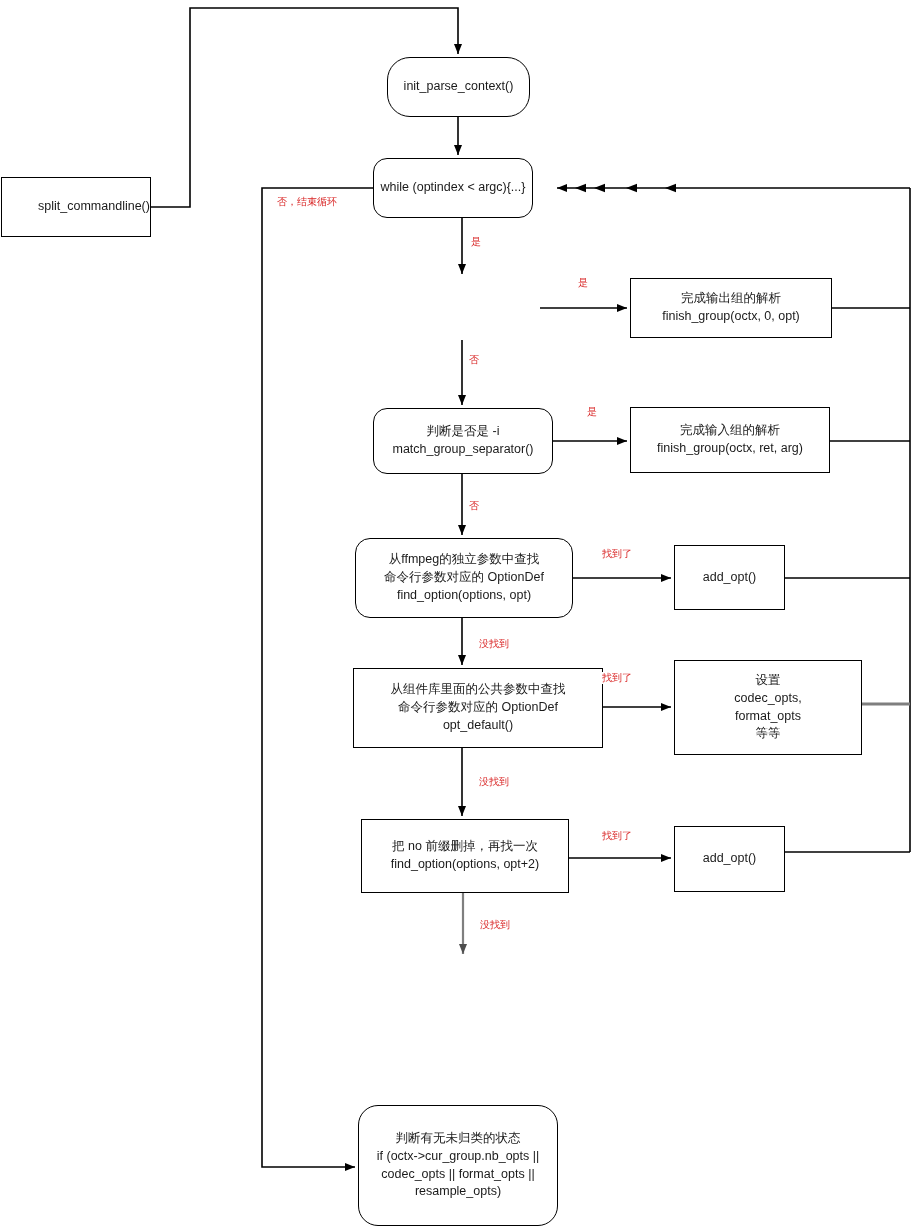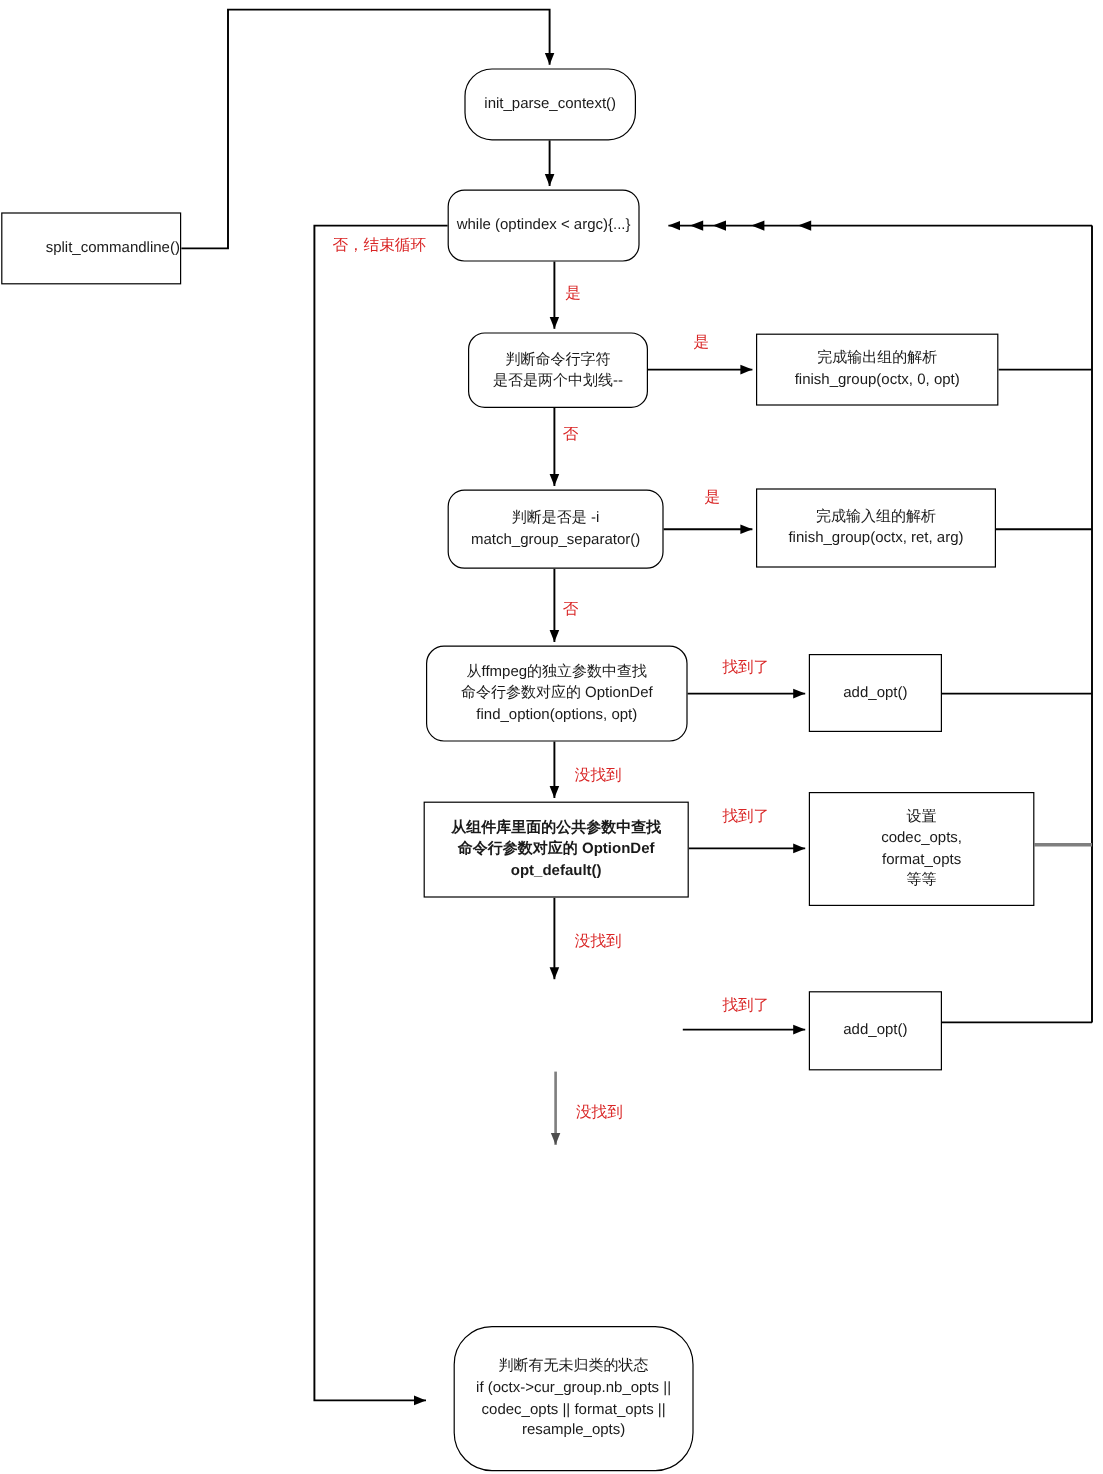--- a/index.html
+++ b/index.html
@@ -8,21 +8,21 @@
     font-family:"Liberation Sans",sans-serif;overflow:hidden;
   }
   .edges{position:absolute;left:0;top:0;width:919px;height:1228px;}
   .node{
     position:absolute;box-sizing:border-box;border:1.5px solid #000;background:#fff;
     display:flex;align-items:center;justify-content:center;text-align:center;
     font-size:12.5px;line-height:1.42;color:#1a1a1a;white-space:pre-line;padding:2px 4px;
   }
   .rounded{border-radius:14px;}
   .elabel{
-    position:absolute;font-size:13px;color:var(--red,#d92525);white-space:nowrap;
+    position:absolute;font-size:10px;color:var(--red,#d92525);white-space:nowrap;
     background:#fff;padding:0 1px;line-height:1.2;
   }
 </style>
 </head>
 <body>
 
 <div class="canvas">
 
   <svg class="edges" width="919" height="1228" viewBox="0 0 919 1228">
     <defs>
@@ -65,52 +65,52 @@
       <path d="M665,188 L676,183.8 L676,192.2 Z"></path>
     </g>
   </svg>
 
   <div class="node" style="left:1px;top:177px;width:150px;height:60px;padding-left:40px;">split_commandline()</div>
 
   <div class="node" style="left:387px;top:57px;width:143px;height:60px;border-radius:23px;">init_parse_context()</div>
 
   <div class="node rounded" style="left:373px;top:158px;width:160px;height:60px;">while (optindex &lt; argc){...}</div>
 
-  <div class="node rounded" style="left:390px;top:277px;width:150px;height:63px;">判断命令行字符
-是否是两个中划线--</div>
 
   <div class="node" style="left:630px;top:278px;width:202px;height:60px;">完成输出组的解析
 finish_group(octx, 0, opt)</div>
 
   <div class="node rounded" style="left:373px;top:408px;width:180px;height:66px;">判断是否是 -i
 match_group_separator()</div>
 
   <div class="node" style="left:630px;top:407px;width:200px;height:66px;">完成输入组的解析
 finish_group(octx, ret, arg)</div>
 
   <div class="node" style="left:355px;top:538px;width:218px;height:80px;border-radius:15px;">从ffmpeg的独立参数中查找
 命令行参数对应的 OptionDef
 find_option(options, opt)</div>
 
   <div class="node" style="left:674px;top:545px;width:111px;height:65px;">add_opt()</div>
 
-  <div class="node" style="left:353px;top:668px;width:221px;height:80px;font-weight:bold;">从组件库里面的公共参数中查找
+  <div class="node" style="left:353px;top:668px;width:250px;height:80px;">从组件库里面的公共参数中查找
 命令行参数对应的 OptionDef
 opt_default()</div>
 
   <div class="node" style="left:674px;top:660px;width:188px;height:95px;">设置
 codec_opts,
 format_opts
 等等</div>
 
+  <div class="node" style="left:361px;top:819px;width:208px;height:74px;">把 no 前缀删掉，再找一次
+find_option(options, opt+2)</div>
 
   <div class="node" style="left:674px;top:826px;width:111px;height:66px;">add_opt()</div>
 
 
-  <div class="node rounded" style="left:378px;top:1105px;width:200px;height:121px;border-radius:32px;">判断有无未归类的状态
+  <div class="node rounded" style="left:358px;top:1105px;width:200px;height:121px;border-radius:20px;">判断有无未归类的状态
 if (octx-&gt;cur_group.nb_opts ||
 codec_opts || format_opts ||
 resample_opts)</div>
 
   <span class="elabel" style="left:276px;top:196px;">否，结束循环</span>
   <span class="elabel" style="left:470px;top:236px;">是</span>
   <span class="elabel" style="left:577px;top:277px;">是</span>
   <span class="elabel" style="left:468px;top:354px;">否</span>
   <span class="elabel" style="left:586px;top:406px;">是</span>
   <span class="elabel" style="left:468px;top:500px;">否</span>

